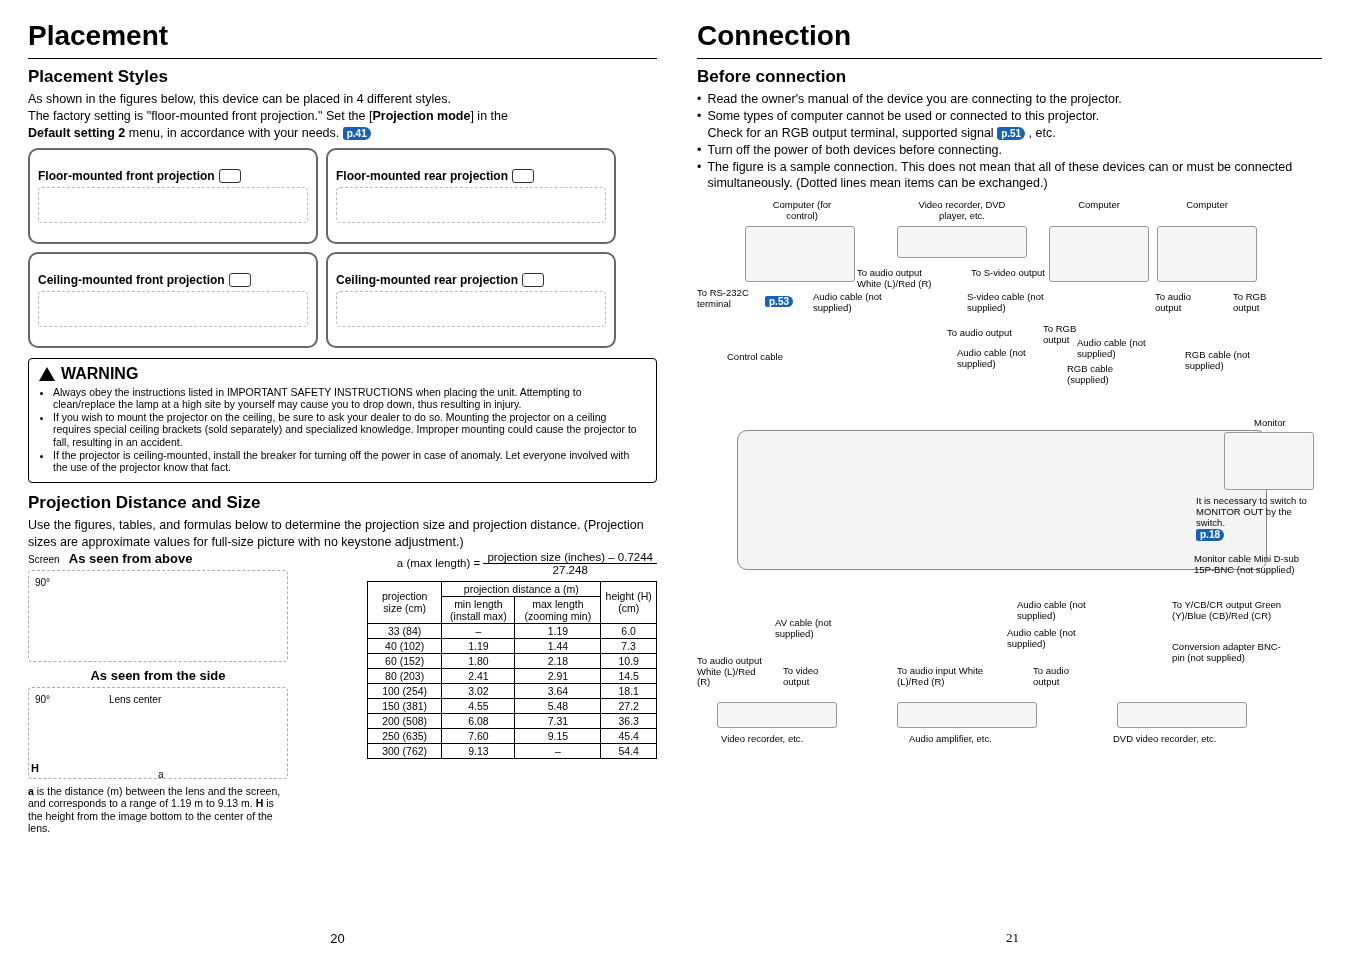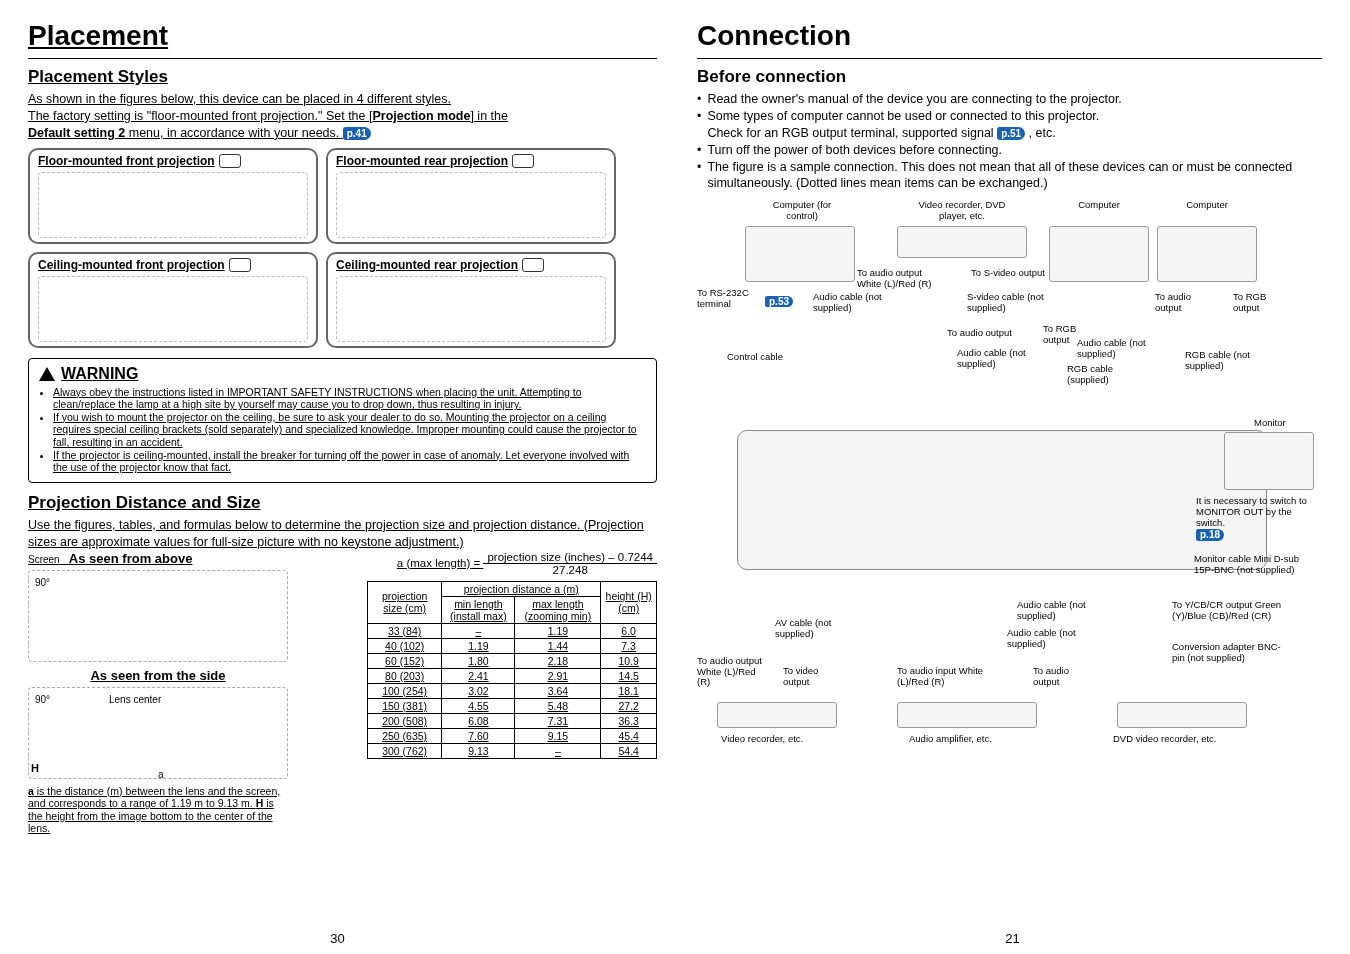--- a/index.html
+++ b/index.html
@@ -7,31 +7,31 @@
     font-family: Arial, Helvetica, sans-serif;
     background: #fff;
     width: 1350px;
     height: 954px;
     position: relative;
     font-size: 12px;
     color: #000;
   }
   .spread { display: flex; width: 100%; height: 100%; }
   .page { width: 50%; padding: 20px 28px 30px 28px; position: relative; }
-  .page-left { padding-right: 18px; text-decoration: underline; }
+  .page-left { padding-right: 18px; }
   .page-right { padding-left: 22px; }
 
   h1 { font-size: 28px; font-weight: bold; margin-bottom: 6px; }
   .rule { border-bottom: 1px solid #000; margin-bottom: 8px; }
   h2 { font-size: 17px; font-weight: bold; margin: 6px 0 4px 0; }
   .body-text { font-size: 12.5px; line-height: 1.35; }
 
   
   .styles-grid { display: flex; flex-wrap: wrap; gap: 8px; margin: 6px 0 10px 0; }
-  .style-box { border: 2px solid #666; border-radius: 10px; width: 290px; height: 96px; padding: 4px 8px; font-weight: bold; font-size: 12px; display: flex; flex-direction: column; }
+  .style-box { border: 2px solid #666; border-radius: 10px; width: 290px; height: 96px; padding: 19px 8px; font-weight: bold; font-size: 12px; display: flex; flex-direction: column; }
   .style-box .box-head { display: flex; align-items: center; gap: 4px; }
   .style-box .mini-icon { width: 22px; height: 14px; border: 1px solid #333; border-radius: 3px; display: inline-block; }
   .style-box .placeholder { flex: 1; border: 1px dashed #bbb; margin-top: 4px; border-radius: 4px; }
 
   .warning-box { border: 1px solid #000; border-radius: 4px; padding: 6px 10px 8px 10px; margin: 6px 0 10px 0; }
   .warning-head { font-size: 16px; font-weight: bold; display: flex; align-items: center; gap: 6px; }
   .warn-icon { width: 0; height: 0; border-left: 8px solid transparent; border-right: 8px solid transparent; border-bottom: 14px solid #000; display: inline-block; position: relative; }
   .warning-box ul { font-size: 10.5px; line-height: 1.2; list-style: disc; margin-left: 14px; margin-top: 3px; }
 
   .dist-section { display: flex; gap: 12px; }
@@ -45,21 +45,21 @@
   .formula .den { display:block; text-align:center; }
 
   table.dist { border-collapse: collapse; font-size: 10.5px; width: 290px; margin-top: 4px; margin-left: auto;}
   table.dist th, table.dist td { border: 1px solid #000; padding: 1px 4px; text-align: center; }
   table.dist th { font-weight: normal; }
 
   .footnote { font-size: 10.5px; line-height: 1.2; margin-top: 6px; }
 
   .page-num { position: absolute; bottom: 8px; font-size: 13px; }
   .page-num.left { left: 50%; transform: translateX(-50%); }
-  .page-num.right { left: 50%; transform: translateX(-50%); }
+  .page-num.right { left: 50%; transform: translateX(-50%); font-family: Liberation Serif, serif; }
 
   
   .bullet-list { font-size: 12.5px; line-height: 1.35; }
   .bullet-list .bl { display: flex; gap: 6px; }
   .bullet-list .bl::before { content: "•"; }
   .pageref { background: #1862b5; color: #fff; font-size: 10px; font-weight: bold; padding: 0 4px; border-radius: 3px 8px 8px 3px; display: inline-block; }
 
   .diagram { border: 0; height: 600px; margin-top: 8px; position: relative; font-size: 9.5px; line-height: 1.1; }
   .diag-label { position: absolute; }
   .device-box { border: 1px solid #999; background: #f5f5f5; border-radius: 3px; }
@@ -219,21 +219,21 @@
                 <td>300 (762)</td>
                 <td>9.13</td>
                 <td>–</td>
                 <td>54.4</td>
               </tr>
         </tbody>
           </table>
       </div>
     </div>
 
-    <div class="page-num left">30</div>
+    <div class="page-num left">20</div>
   </div>
 
   <div class="page page-right">
     <h1>Connection</h1>
     <div class="rule"></div>
 
     <h2>Before connection</h2>
     <div class="bullet-list">
       <div class="bl">
           <span>Read the owner's manual of the device you are connecting to the projector.</span>

